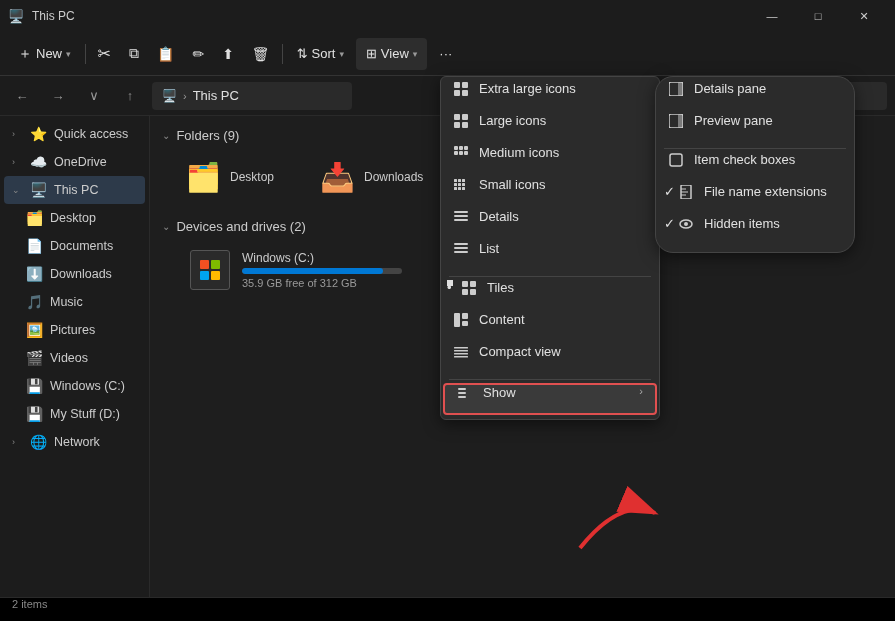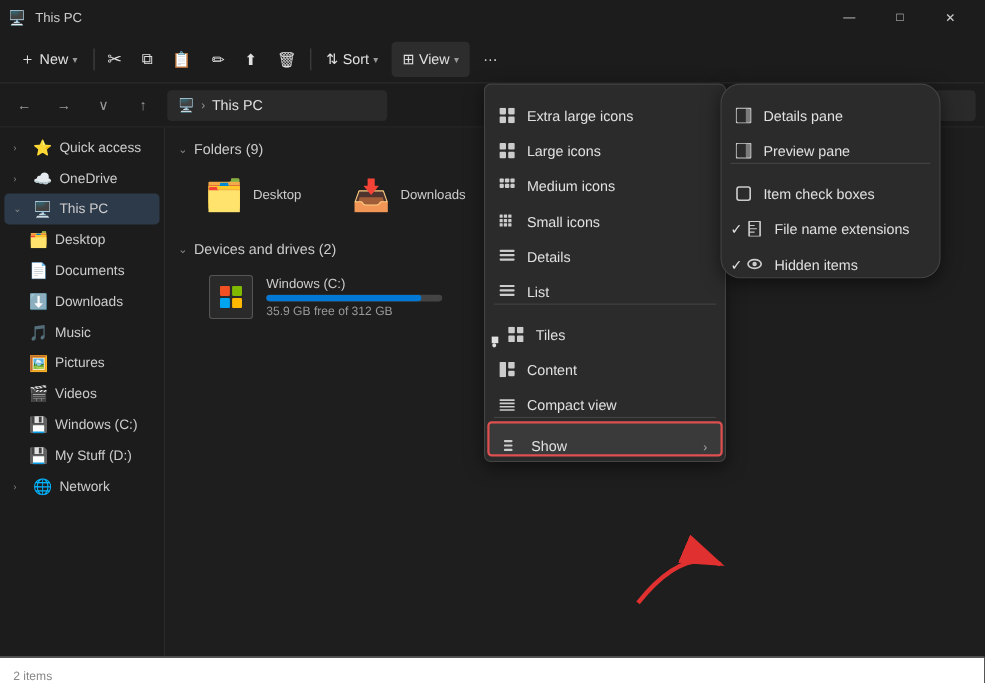--- a/index.html
+++ b/index.html
@@ -240,24 +240,24 @@
     .drive-bar-fill {
       height: 100%;
       background: #0078d4;
       border-radius: 3px;
     }
     .drive-space { font-size: 11px; color: #999; }
 
     
     .status-bar {
       height: 24px;
-      background: #ffffff;
+      background: #000000;
       border-top: 1px solid #2a2a2a;
       display: flex;
-      align-items: flex-end;
+      align-items: flex-start;
       padding: 0 12px;
       font-size: 11px;
       color: #888;
       position: absolute;
       bottom: 0;
       left: 0;
       right: 0;
     }
 
     
@@ -269,21 +269,21 @@
       background: #2b2b2b;
       border: 1px solid #444;
       border-radius: 6px;
       box-shadow: 0 4px 16px rgba(0,0,0,0.5);
       z-index: 100;
       padding: 4px 0;
     }
     .menu-item {
       height: 32px;
       display: flex;
-      align-items: flex-end;
+      align-items: flex-start;
       padding: 0 12px;
       gap: 10px;
       cursor: pointer;
       font-size: 13px;
       color: #e0e0e0;
       position: relative;
     }
     .menu-item.highlighted {
       background: #3a3a3a;
       border: 2px solid #e05050;

